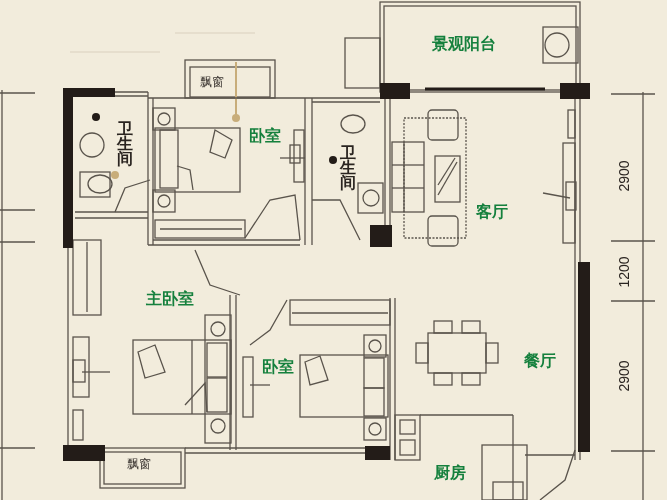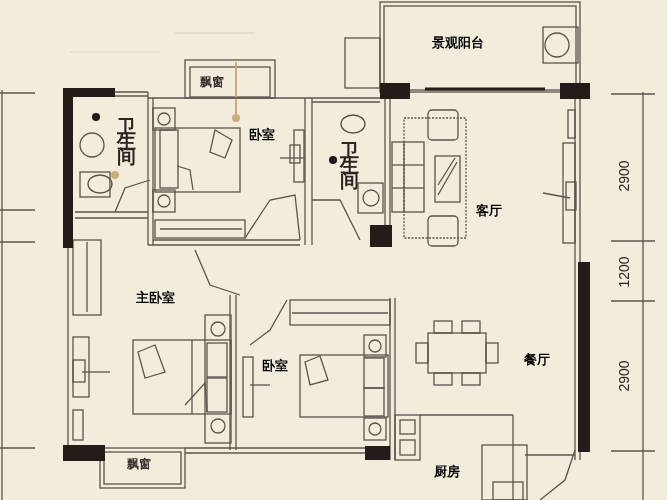--- a/index.html
+++ b/index.html
@@ -1,21 +1,21 @@
 <!DOCTYPE html>
 <html><head>
   <meta charset="utf-8">
   <style>
     html, body { margin:0; padding:0; }
     body { width:667px; height:500px; background:#f2ecdc; position:relative; overflow:hidden; font-family:"DejaVu Sans", sans-serif; }
     #plan { position:absolute; left:0; top:0; width:667px; height:500px; }
-    .label { position:absolute; font-family:"DejaVu Sans", sans-serif; font-weight:bold; color:#000000; font-size:13px; white-space:nowrap; line-height:1; }
-    .vlabel { position:absolute; font-family:Liberation Mono, monospace; font-weight:bold; color:#2a2420; font-size:19px; width:14px; line-height:15px; text-align:center; word-break:break-all; }
+    .label { position:absolute; font-family:"DejaVu Sans", sans-serif; font-weight:bold; color:#15803d; font-size:16px; white-space:nowrap; line-height:1; }
+    .vlabel { position:absolute; font-family:Liberation Serif, serif; font-weight:bold; color:#2a2420; font-size:16px; width:14px; line-height:15px; text-align:center; word-break:break-all; }
     .dim { position:absolute; font-family:"Liberation Sans", sans-serif; font-size:14px; color:#2a2420; transform:rotate(-90deg); transform-origin:center; white-space:nowrap; }
-    .small { font-size:12px; font-weight:bold; color:#3a3430; }
+    .small { font-size:12px; font-weight:normal; color:#3a3430; }
   </style>
 </head>
 <body>
 
 <svg id="plan" viewBox="0 0 667 500" xmlns="http://www.w3.org/2000/svg">
   <g fill="none" stroke="#5a544c" stroke-width="1.3">
 
     <line x1="2" y1="90" x2="2" y2="500"></line>
     <line x1="0" y1="93" x2="35" y2="93"></line>
     <line x1="0" y1="210" x2="35" y2="210"></line>
@@ -186,21 +186,21 @@
   <g fill="#c8ad7a">
     <circle cx="236" cy="118" r="4"></circle>
     <circle cx="115" cy="175" r="4"></circle>
   </g>
 </svg>
 
 <div class="label" style="left:432px; top:36px;">景观阳台</div>
 <div class="label" style="left:476px; top:204px;">客厅</div>
 <div class="label" style="left:524px; top:353px;">餐厅</div>
 <div class="label" style="left:434px; top:466px;font-family:Liberation Mono, monospace;">厨房</div>
-<div class="label" style="left:136px; top:291px;">主卧室</div>
+<div class="label" style="left:146px; top:291px;">主卧室</div>
 <div class="label" style="left:249px; top:128px;">卧室</div>
 <div class="label" style="left:262px; top:359px;">卧室</div>
 <div class="vlabel" style="left:117px; top:121px;">卫生间</div>
 <div class="vlabel" style="left:340px; top:145px;">卫生间</div>
 <div class="label small" style="left:200px; top:76px;">飘窗</div>
 <div class="label small" style="left:127px; top:458px;">飘窗</div>
 
 <div class="dim" style="left:608px; top:168px;">2900</div>
 <div class="dim" style="left:608px; top:264px;">1200</div>
 <div class="dim" style="left:608px; top:368px;">2900</div>

